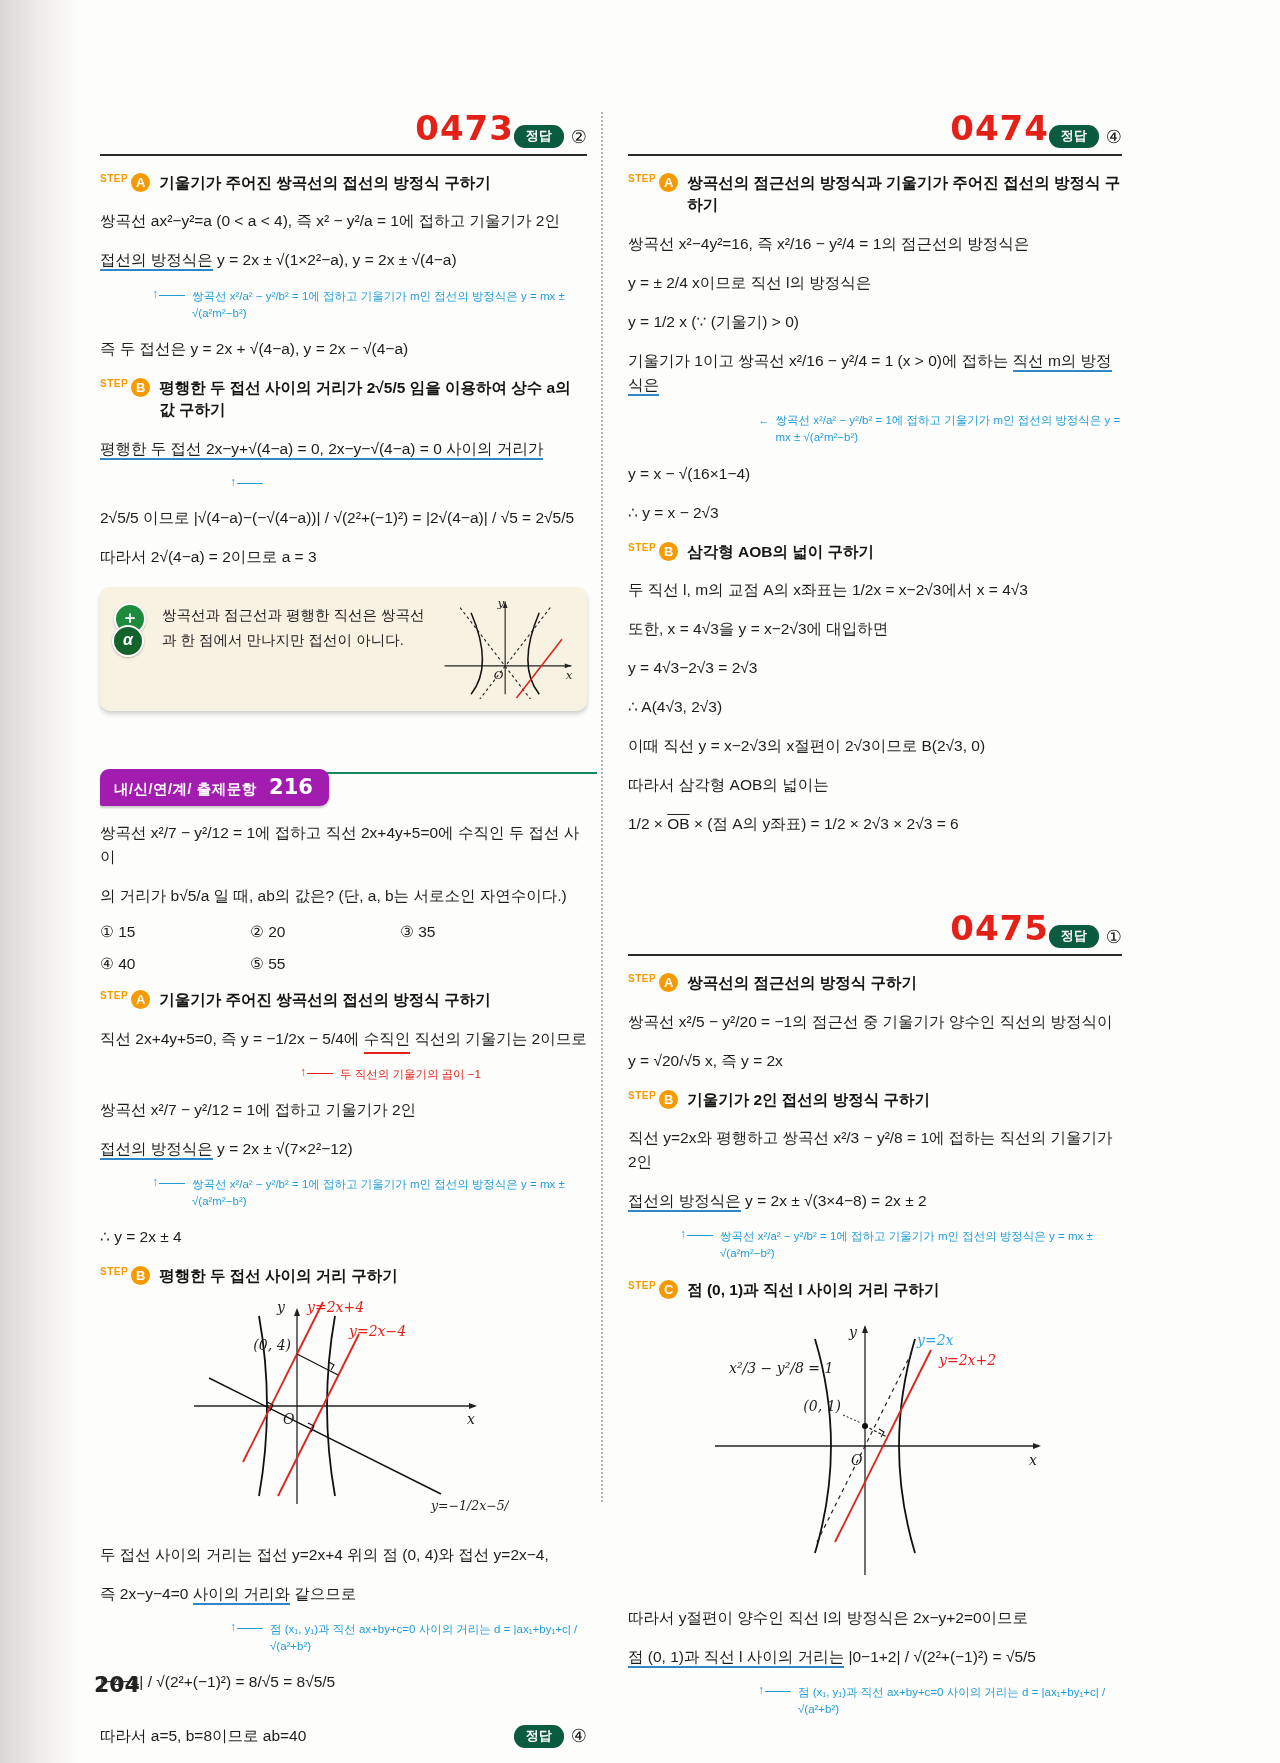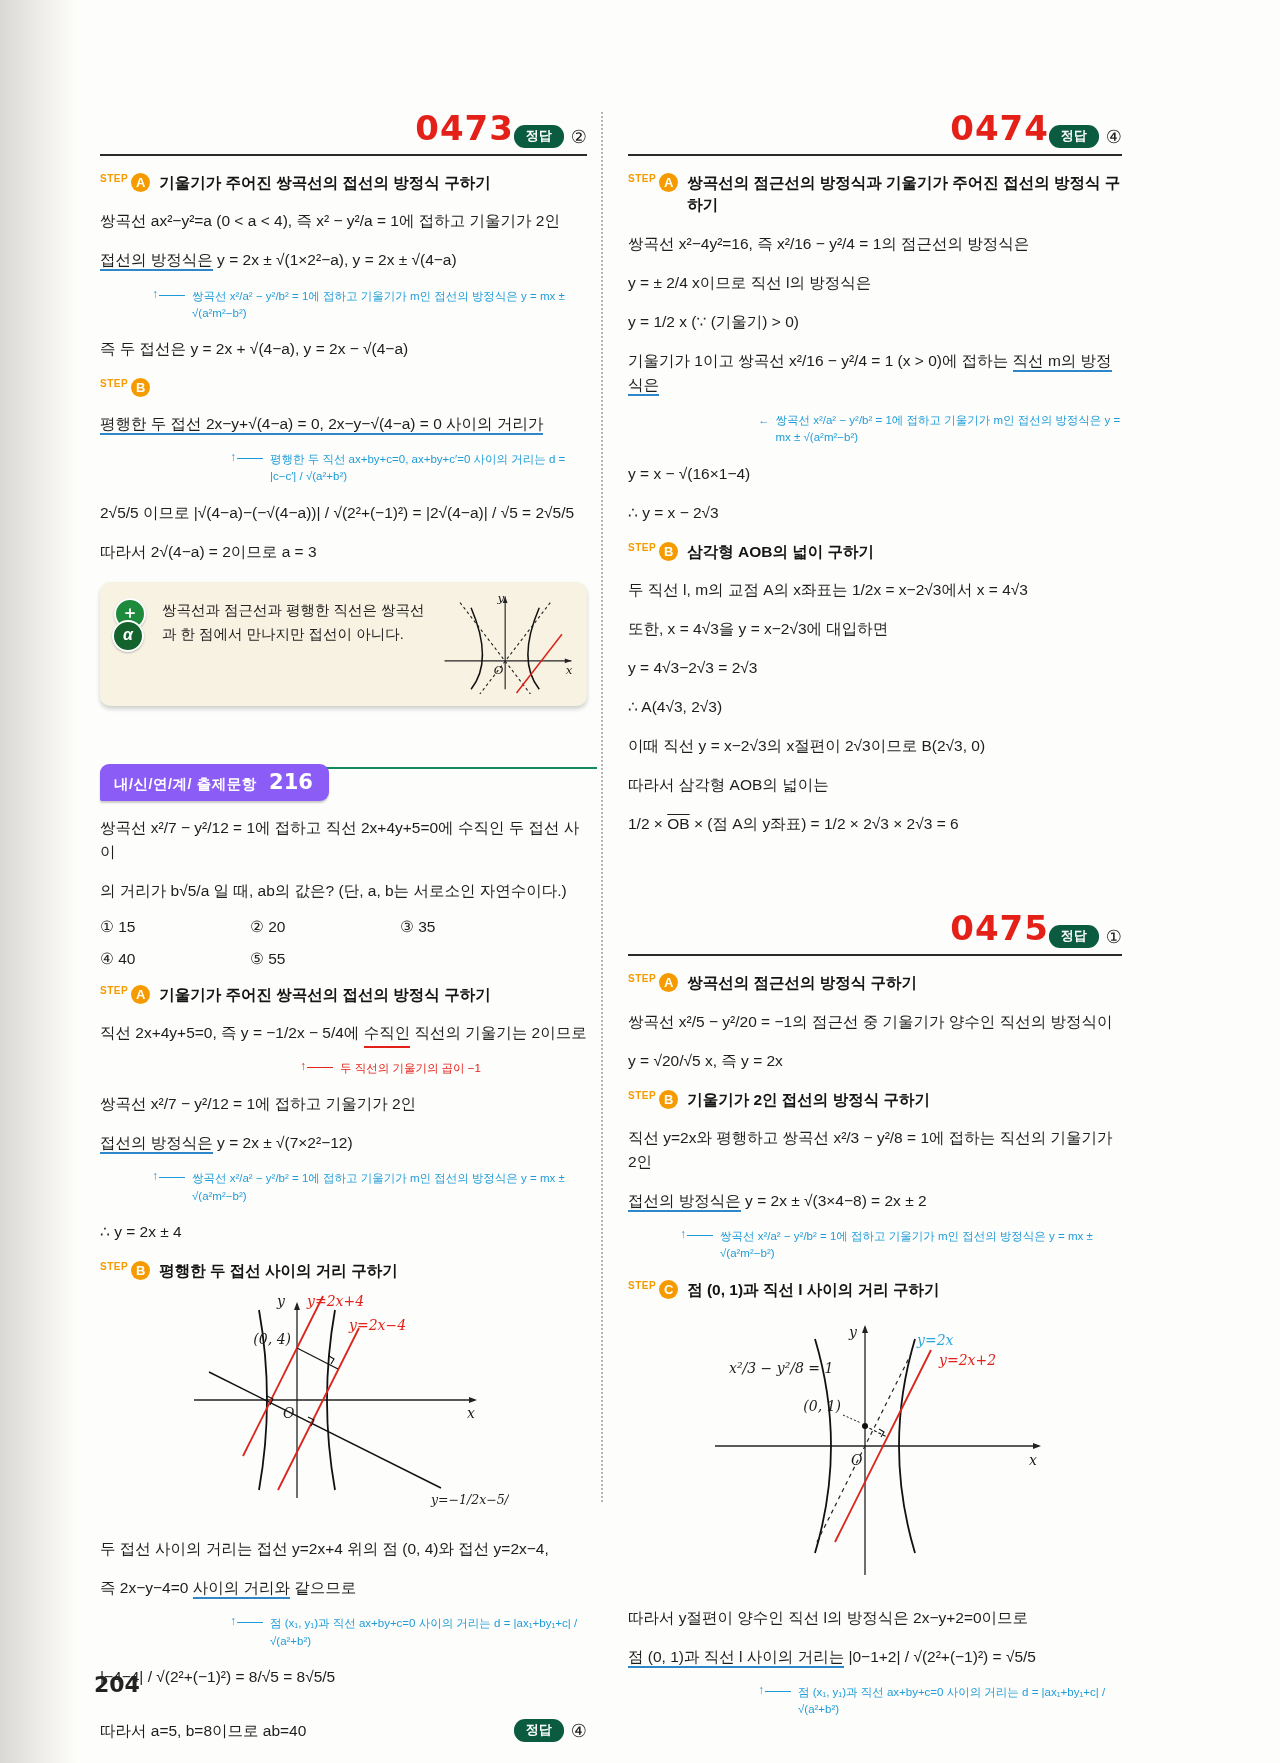--- a/index.html
+++ b/index.html
@@ -44,21 +44,21 @@
   .tip-text{font-size:14.5px;color:#222;line-height:1.7;}
   .tip-ico{position:absolute;left:12px;top:16px;width:38px;height:58px;}
   .tip-ico .c1,.tip-ico .c2{position:absolute;width:28px;height:28px;border-radius:50%;
     color:#fff;text-align:center;font-weight:800;border:2px solid #fff;box-shadow:0 1px 2px rgba(0,0,0,.25);}
   .tip-ico .c1{background:#1e8a3c;left:2px;top:0;font-size:17px;line-height:26px;}
   .tip-ico .c2{background:#14632c;left:0;top:22px;font-size:16px;line-height:26px;font-style:italic;}
   .tip-svg{position:absolute;right:8px;top:4px;}
 
   .linked{margin-top:58px;position:relative;}
   .linked-rule{position:absolute;left:120px;right:-10px;top:3px;border-top:2px solid #128a5d;}
-  .linked-box{position:relative;display:inline-block;background:#8b5cf6;color:#fff;border-radius:9px 9px 9px 2px;
+  .linked-box{position:relative;display:inline-block;background:#a21caf;color:#fff;border-radius:9px 9px 9px 2px;
     padding:6px 16px 7px 14px;box-shadow:0 2px 2px rgba(0,0,0,.2);}
   .linked-tag{font-size:14.5px;font-weight:800;letter-spacing:.5px;}
   .linked-num{font-size:21px;font-weight:800;margin-left:8px;font-family:"DejaVu Sans",sans-serif;}
 
   .choices{display:grid;grid-template-columns:150px 150px 1fr;margin:6px 0 2px;row-gap:14px;}
   .choice{font-size:15.5px;color:#1d1d1b;}
 
   .figure{margin:10px auto 6px;display:block;}
   .row-split{display:flex;justify-content:space-between;align-items:center;}
 
@@ -99,26 +99,26 @@
       <div class="ann">
         <span class="elb-v">↑</span>
         <span class="elb-h"></span>
         <span class="ann-text">쌍곡선 x²/a² − y²/b² = 1에 접하고 기울기가 m인 접선의 방정식은 y = mx ± √(a²m²−b²)</span>
       </div>
       <p class="line">즉 두 접선은 y = 2x + √(4−a), y = 2x − √(4−a)</p>
 
       <div class="step">
         <span class="step-word">STEP</span>
         <span class="step-circ">B</span>
+        <span class="step-title">평행한 두 접선 사이의 거리가 2√5/5 임을 이용하여 상수 a의 값 구하기</span>
       </div>
       <p class="line"><span class="ub">평행한 두 접선 2x−y+√(4−a) = 0, 2x−y−√(4−a) = 0 사이의 거리가</span></p>
       <div class="ann indent2">
         <span class="elb-v">↑</span>
         <span class="elb-h"></span>
-        <span class="ann-text">평행한 두 직선 ax+by+c=0, ax+by+c′=0 사이의 거리는 d = |c−c′| / √(a²+b²)</span>
       </div>
       <p class="line">2√5/5 이므로 |√(4−a)−(−√(4−a))| / √(2²+(−1)²) = |2√(4−a)| / √5 = 2√5/5</p>
       <p class="line">따라서 2√(4−a) = 2이므로 a = 3</p>
 
       <div class="tip">
         <span class="tip-ico">
           <span class="c1">＋</span>
           <span class="c2">α</span>
         </span>
         <span class="tip-text">쌍곡선과 점근선과 평행한 직선은 쌍곡선과 한 점에서 만나지만 접선이 아니다.</span>

